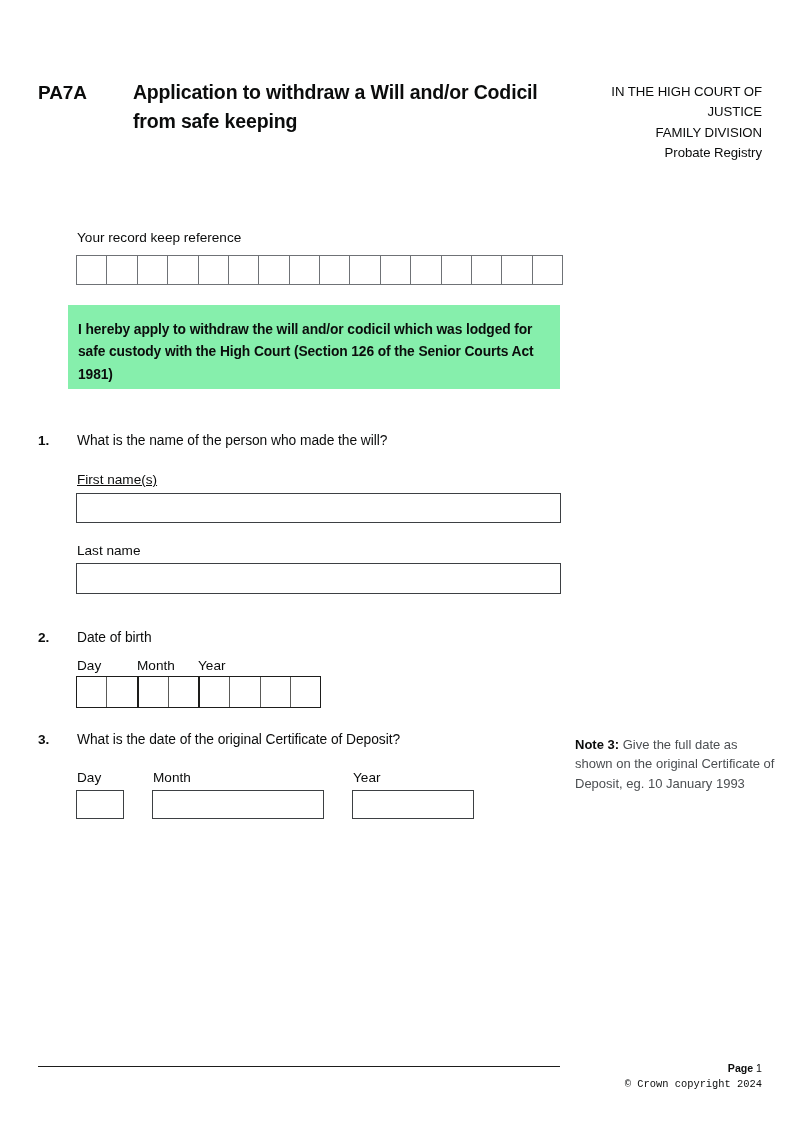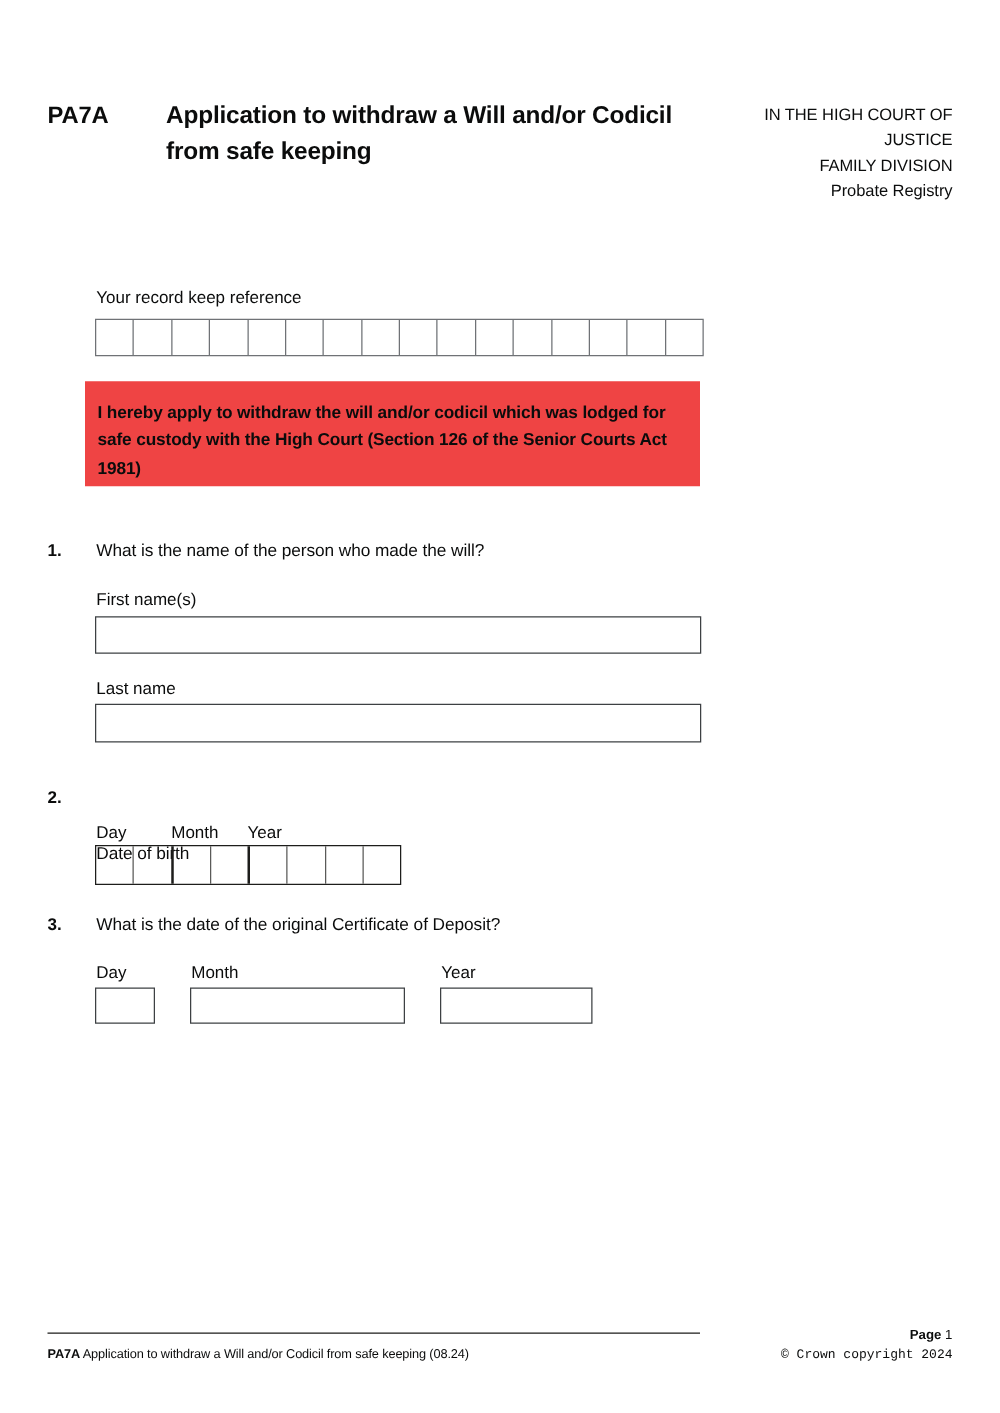--- a/index.html
+++ b/index.html
@@ -86,21 +86,21 @@
   }
   .ref-cell:last-child { border-right: 0; }
 
   
   .declaration {
     position: absolute;
     left: 68px;
     top: 305px;
     width: 492px;
     height: 84px;
-    background: #ef4444;
+    background: #86efac;
     box-sizing: border-box;
     padding: 14px 18px 0 10px;
   }
   .declaration p {
     margin: 0;
     font-size: 13.8px;
     font-weight: bold;
     line-height: 22.3px;
     letter-spacing: -0.1px;
   }
@@ -127,28 +127,28 @@
     position: absolute;
     left: 76px;
     border: 1px solid #3d4043;
     background: #fff;
     box-sizing: border-box;
   }
 
   
   #q1-num { top: 433px; }
   #q1-text { top: 433px; }
-  #q1-first-label { top: 472px; }
+  #q1-first-label { top: 472px; text-decoration: underline; }
   #q1-first-box { top: 493px; width: 485px; height: 30px; }
   #q1-last-label { top: 543px; }
   #q1-last-box { top: 563px; width: 485px; height: 31px; }
 
   
   #q2-num { top: 630px; }
-  #q2-text { top: 630px; margin-top: 45px; }
+  #q2-text { top: 630px; }
   .dob-labels {
     position: absolute;
     top: 658px;
     left: 77px;
     width: 260px;
     font-size: 13.6px;
   }
   .dob-labels span { position: absolute; }
   .dob-day   { left: 0px; }
   .dob-month { left: 60px; }
@@ -314,23 +314,23 @@
   <div class="q-text" id="q3-text">What is the date of the original Certificate of Deposit?</div>
   <div class="q3-labels">
     <span class="q3-lab-day">Day</span>
     <span class="q3-lab-month">Month</span>
     <span class="q3-lab-year">Year</span>
   </div>
   <div class="text-box" id="q3-day-box"></div>
   <div class="text-box" id="q3-month-box"></div>
   <div class="text-box" id="q3-year-box"></div>
 
+  <div class="note">
+    <b>Note 3:</b><span> Give the full date as shown on the original Certificate of Deposit, eg. 10 January 1993</span>
+  </div>
 
   <div class="footer-rule"></div>
-  <div class="footer-left">
-    <b>PA7A</b><span> Application to withdraw a Will and/or Codicil from safe keeping (08.24)</span>
-  </div>
   <div class="footer-page">
     <b>Page</b><span> 1</span>
   </div>
   <div class="footer-copy">© Crown copyright 2024</div>
 
 </div>
 
 </body></html>

